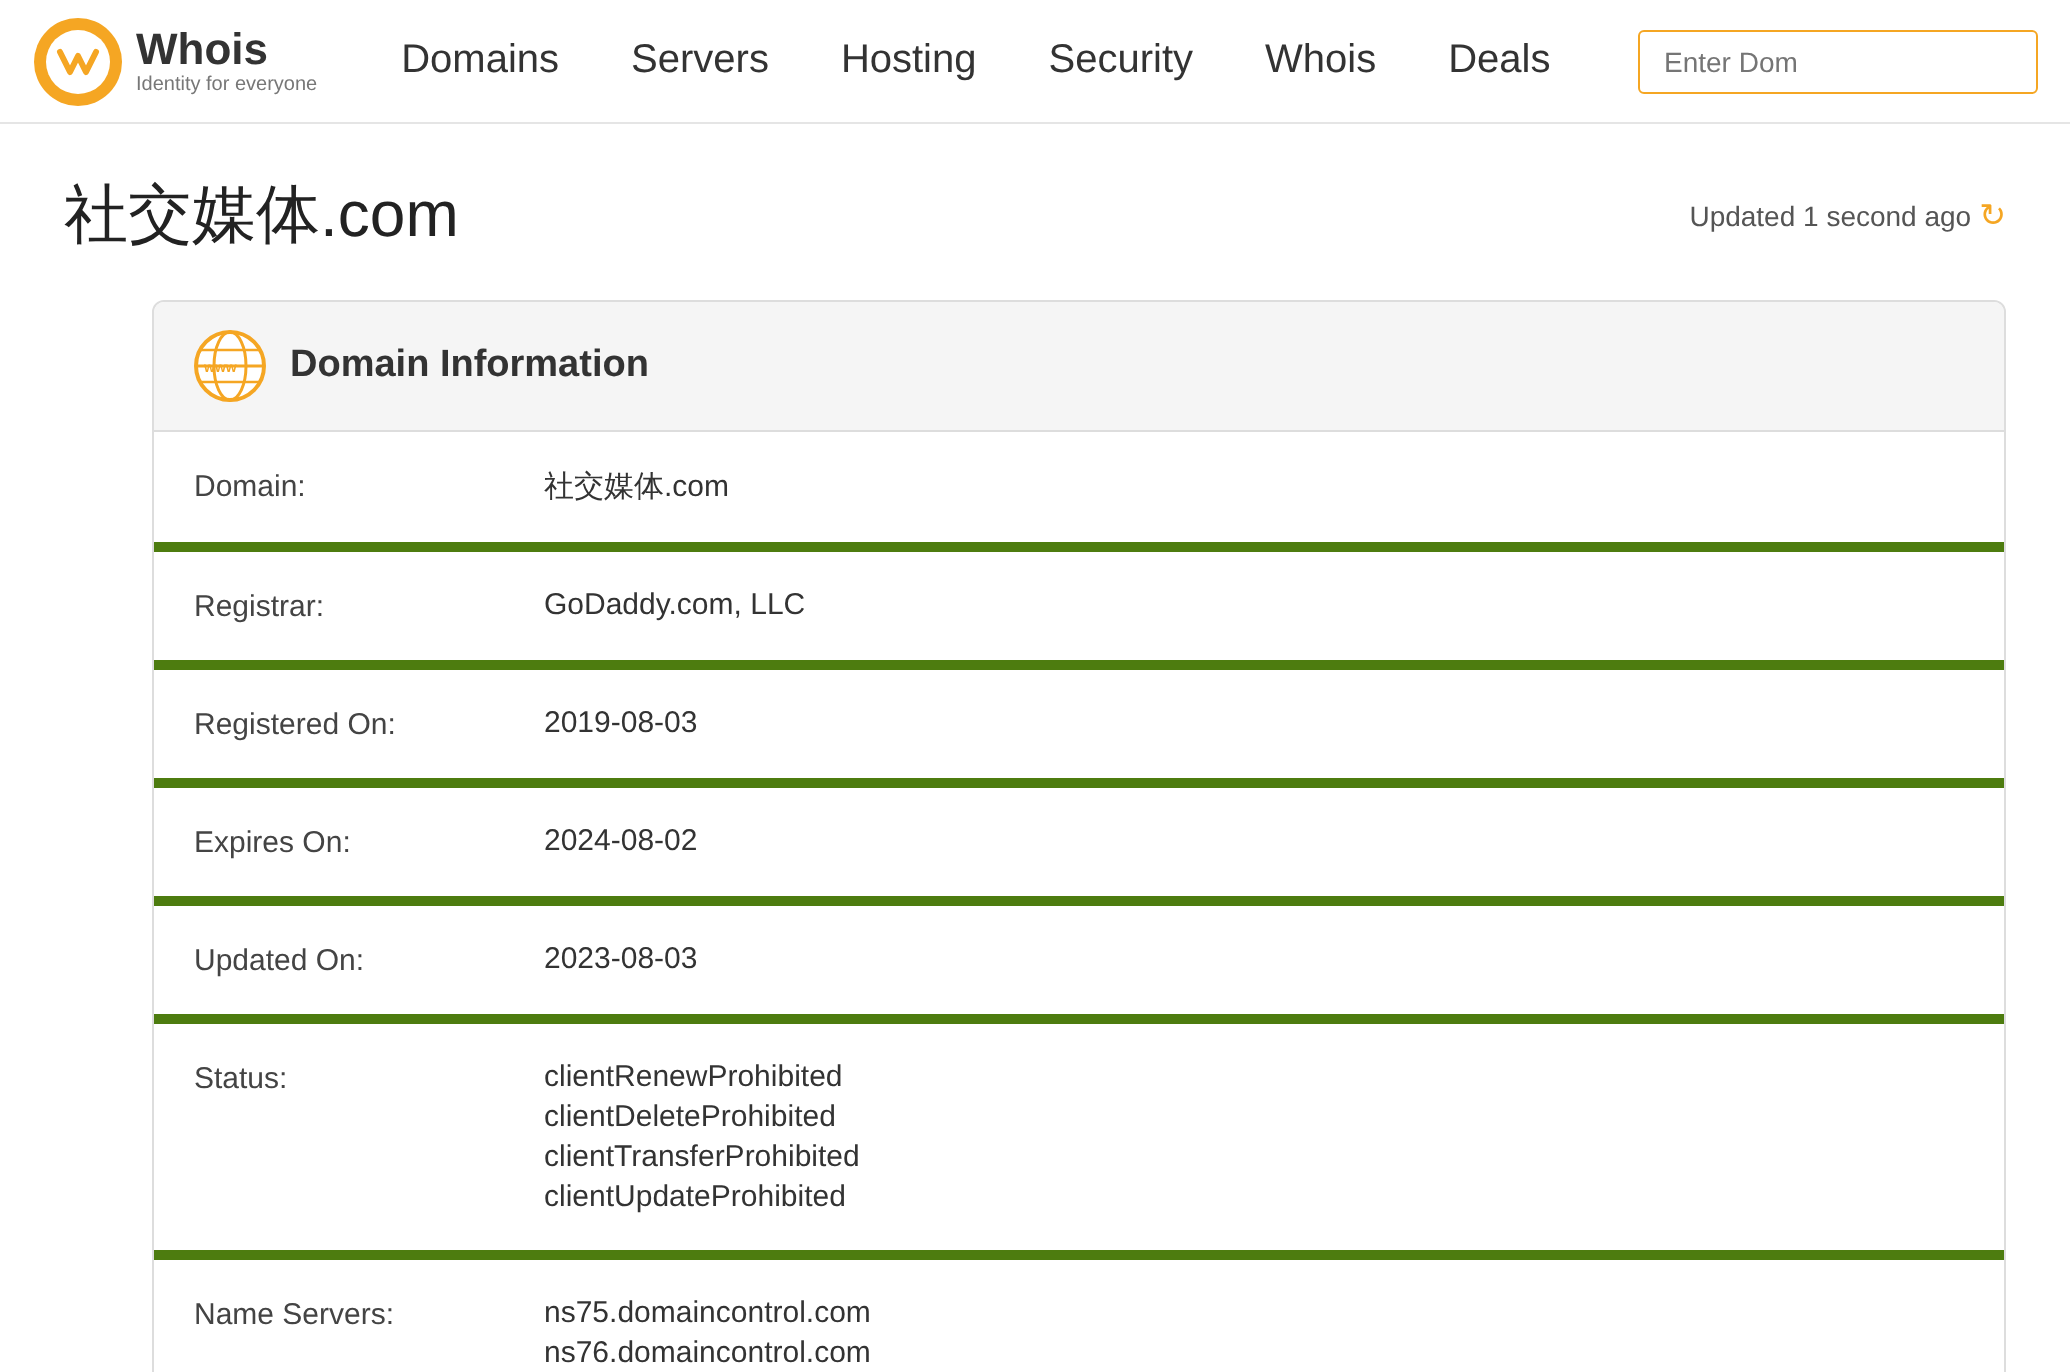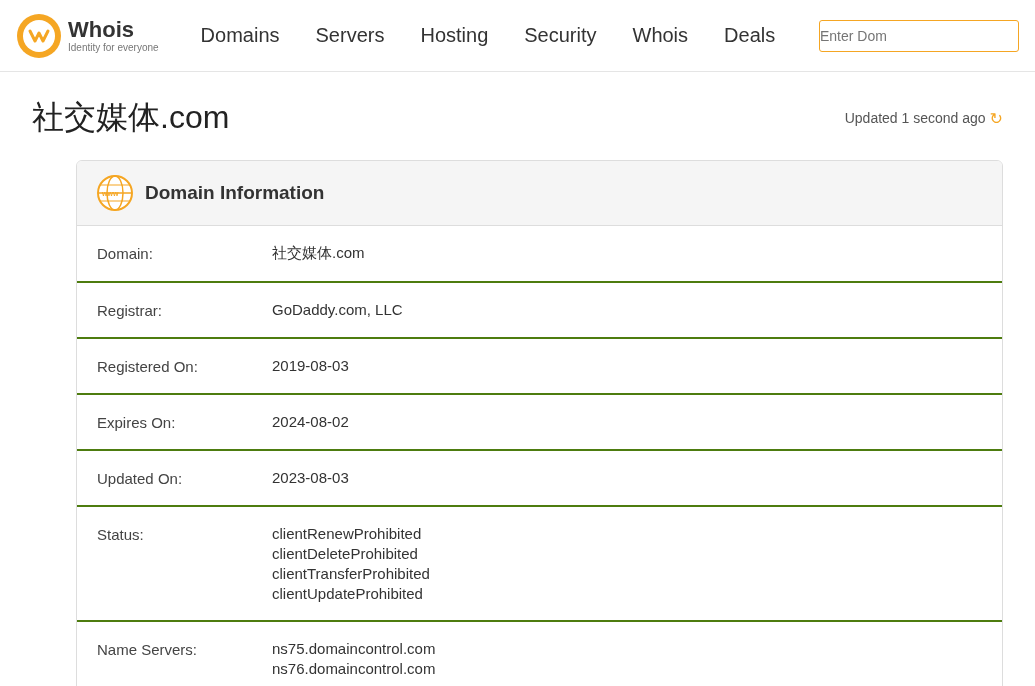--- a/index.html
+++ b/index.html
@@ -3,21 +3,21 @@
   <meta charset="utf-8">
   <style>
     * { margin: 0; padding: 0; box-sizing: border-box; }
     body { font-family: Arial, sans-serif; font-size: 15px; color: #333; background: #fff; width: 1035px; }
 
     
     .navbar {
       display: flex;
       align-items: center;
       padding: 0 16px;
-      height: 72px;
+      height: 62px;
       border-bottom: 1px solid #e5e5e5;
       gap: 0;
     }
     .logo-wrap {
       display: flex;
       align-items: center;
       margin-right: 24px;
     }
     .logo-icon {
       width: 46px;
@@ -50,21 +50,21 @@
       display: flex;
       align-items: center;
       font-size: 20px;
       color: #333;
       text-decoration: none;
       cursor: pointer;
     }
     .search-input {
       border: 1.5px solid #f5a623;
       border-radius: 3px;
-      padding: 7px 0;
+      padding: 7px 12px;
       font-size: 14px;
       width: 200px;
       color: #a21caf;
       outline: none;
     }
 
     
     .page-content {
       padding: 24px 32px;
     }
@@ -117,21 +117,21 @@
       font-weight: bold;
       color: #333;
     }
     .card-body {
       padding: 0;
     }
     .info-row {
       display: flex;
       align-items: flex-start;
       padding: 18px 20px;
-      border-bottom: 2px solid #4d7c0f;
+      border-bottom: 5px solid #4d7c0f;
     }
     .info-row:last-child {
       border-bottom: none;
       justify-content: center;
     }
     .info-label {
       width: 175px;
       min-width: 175px;
       color: #444;
       font-size: 15px;

